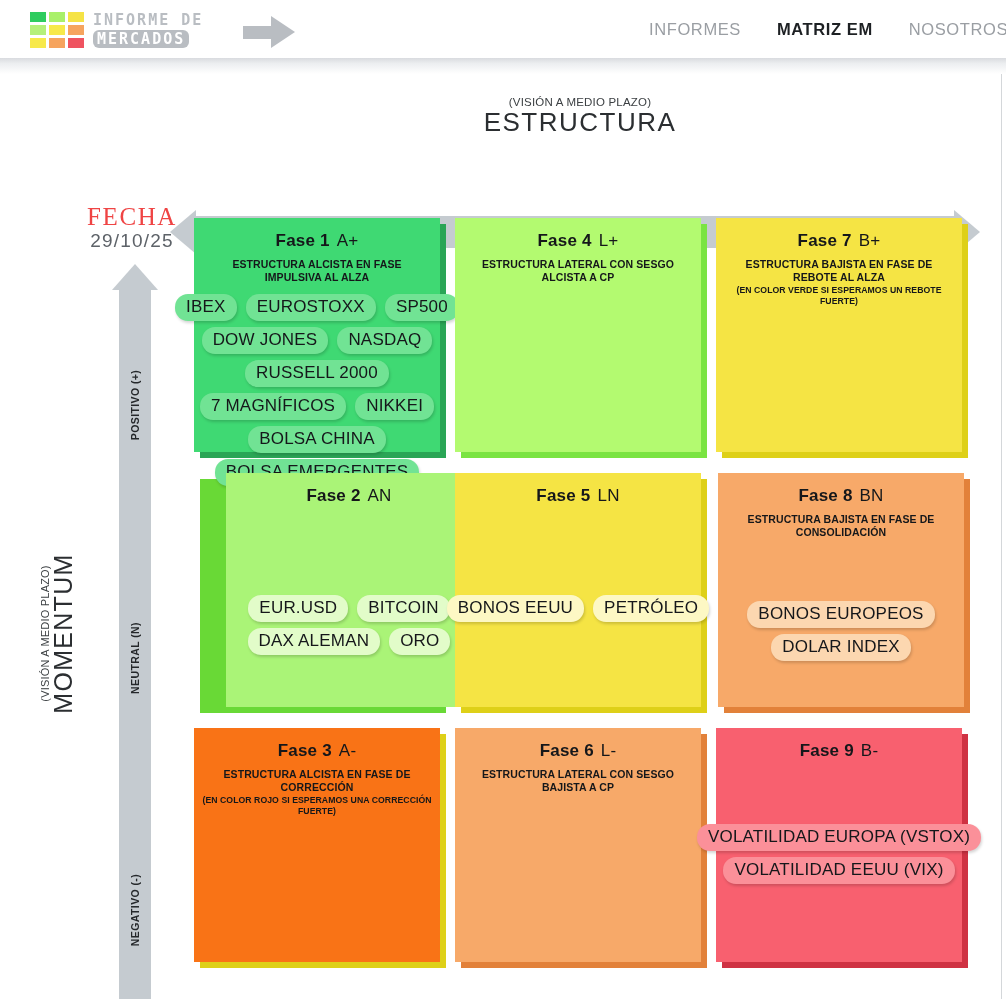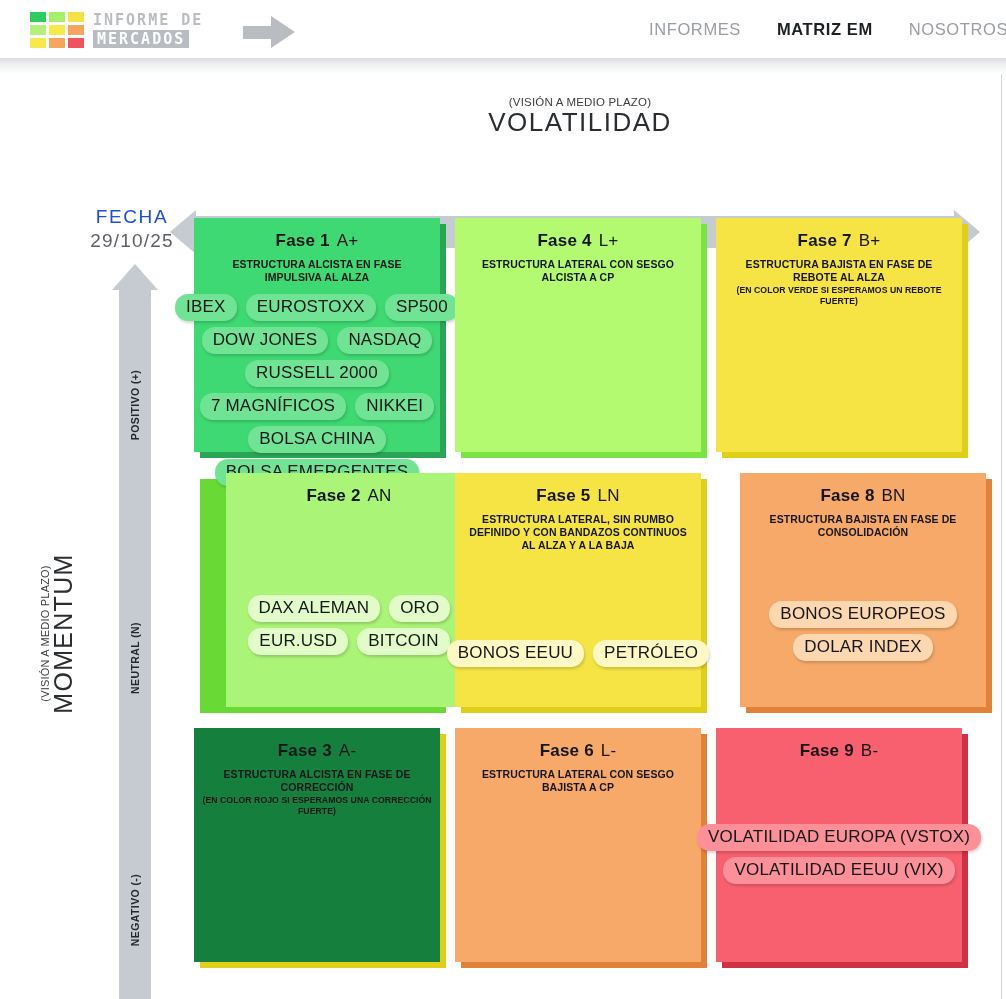--- a/index.html
+++ b/index.html
@@ -27,21 +27,21 @@
   #logo-grid i{ display:block; width:16px; height:10px; }
   #logo-word{ margin-left:9px; position:relative; }
   .logo-line1{
     font-family:"DejaVu Sans Mono", monospace;
     font-size:15px; letter-spacing:2px; color:#b9bdc2; font-weight:700;
     line-height:16px;
   }
   .logo-line2{
     font-family:"DejaVu Sans Mono", monospace;
     font-size:15px; letter-spacing:2px; color:#ffffff; font-weight:700;
-    background:#b9bdc2; padding:1px 4px; line-height:16px; display:inline-block; margin-top:2px;
+    background:#b9bdc2; padding:1px 4px; line-height:16px; display:inline-block; margin-top:2px;border-radius:6px;
   }
   #logo-arrow{
     position:absolute; left:178px; top:4px; width:0; height:0;
     border-top:16px solid transparent; border-bottom:16px solid transparent;
     border-left:24px solid #b9bdc2;
   }
   #logo-arrow-tail{ position:absolute; left:150px; top:14px; width:34px; height:13px; background:#b9bdc2; }
 
   #site-nav{ position:absolute; right:-12px; top:0; height:58px; display:flex; align-items:center; gap:36px; padding-right:10px; }
   .nav-item{
@@ -77,21 +77,21 @@
     border-top:22px solid transparent; border-bottom:22px solid transparent;
     border-left:26px solid #c5cbd0;
   }
   .h-label{
     position:absolute; top:12px; font-size:11px; font-weight:700; color:#25282b; letter-spacing:0.3px;
     text-align:center; width:200px;
   }
 
   
   #fecha{ position:absolute; left:84px; top:131px; width:96px; text-align:center; }
-  #fecha .l1{ font-size:19px; color:#1d4ed8; letter-spacing:1.6px; line-height:24px; }
+  #fecha .l1{ font-size:25px; color:#ef4444; letter-spacing:1.6px; line-height:24px;font-family:Liberation Serif, serif; }
   #fecha .l2{ font-size:19px; color:#5d6268; letter-spacing:1.2px; line-height:24px; }
 
   
   #v-arrow{ position:absolute; left:112px; top:190px; width:46px; height:790px; }
   #v-arrow .bar{ position:absolute; left:7px; top:24px; width:32px; height:742px; background:#c5cbd0; }
   #v-arrow .head-t{
     position:absolute; left:0; top:0; width:0; height:0;
     border-left:23px solid transparent; border-right:23px solid transparent;
     border-bottom:26px solid #c5cbd0;
   }
@@ -172,21 +172,21 @@
         <div class="nav-item active">MATRIZ EM</div>
         <div class="nav-item">NOSOTROS</div>
       </nav>
   </div>
   <div id="header-shadow"></div>
 
   <div id="body-area">
 
     <div id="estructura-block">
       <div id="estructura-sub">(VISIÓN A MEDIO PLAZO)</div>
-      <div id="estructura-title">VOLATILIDAD</div>
+      <div id="estructura-title">ESTRUCTURA</div>
     </div>
 
     <div id="fecha">
       <div class="l1">FECHA</div>
       <div class="l2">29/10/25</div>
     </div>
 
     <div id="h-arrow">
       <div class="head-l"></div>
       <div class="bar"></div>
@@ -260,66 +260,65 @@
         </div>
         <div class="cell" style="left: 0px; top: 255px;">
           <div class="card-shadow" style="background: rgb(105, 217, 54);"></div>
           <div class="card" style="background: rgb(170, 244, 119); margin-left: 32px;">
             <div class="card-title"><b>Fase 2</b><span class="code">AN</span></div>
             <div class="tags">
               <div class="tag-row" style="height: 20px; margin-bottom: 6px;"></div>
               <div class="tag-row" style="height: 20px; margin-bottom: 6px;"></div>
               <div class="tag-row" style="height: 20px; margin-bottom: 6px;"></div>
               <div class="tag-row">
+                <span class="tag" style="background: rgb(226, 252, 201);">EUR.USD</span>
+                <span class="tag" style="background: rgb(226, 252, 201);">BITCOIN</span>
+              </div>
+              <div class="tag-row">
                 <span class="tag" style="background: rgb(226, 252, 201);">DAX ALEMAN</span>
                 <span class="tag" style="background: rgb(226, 252, 201);">ORO</span>
-              </div>
-              <div class="tag-row">
-                <span class="tag" style="background: rgb(226, 252, 201);">EUR.USD</span>
-                <span class="tag" style="background: rgb(226, 252, 201);">BITCOIN</span>
               </div>
             </div>
           </div>
         </div>
         <div class="cell" style="left: 261px; top: 255px;">
           <div class="card-shadow" style="background: rgb(222, 208, 24);"></div>
           <div class="card" style="background: rgb(245, 228, 68);">
             <div class="card-title"><b>Fase 5</b><span class="code">LN</span></div>
-            <div class="card-desc">ESTRUCTURA LATERAL, SIN RUMBO DEFINIDO Y CON BANDAZOS CONTINUOS AL ALZA Y A LA BAJA</div>
             <div class="tags">
               <div class="tag-row" style="height: 20px; margin-bottom: 6px;"></div>
               <div class="tag-row" style="height: 20px; margin-bottom: 6px;"></div>
               <div class="tag-row" style="height: 20px; margin-bottom: 6px;"></div>
               <div class="tag-row">
                 <span class="tag" style="background: rgb(253, 248, 196);">BONOS EEUU</span>
                 <span class="tag" style="background: rgb(253, 248, 196);">PETRÓLEO</span>
               </div>
             </div>
           </div>
         </div>
-        <div class="cell" style="left: 546px; top: 255px;">
+        <div class="cell" style="left: 524px; top: 255px;">
           <div class="card-shadow" style="background: rgb(226, 129, 58);"></div>
           <div class="card" style="background: rgb(247, 169, 105);">
             <div class="card-title"><b>Fase 8</b><span class="code">BN</span></div>
             <div class="card-desc">ESTRUCTURA BAJISTA EN FASE DE CONSOLIDACIÓN</div>
             <div class="tags">
               <div class="tag-row" style="height: 20px; margin-bottom: 6px;"></div>
               <div class="tag-row" style="height: 20px; margin-bottom: 6px;"></div>
               <div class="tag-row">
                 <span class="tag" style="background: rgb(252, 215, 176);">BONOS EUROPEOS</span>
               </div>
               <div class="tag-row">
                 <span class="tag" style="background: rgb(252, 215, 176);">DOLAR INDEX</span>
               </div>
             </div>
           </div>
         </div>
         <div class="cell" style="left: 0px; top: 510px;">
           <div class="card-shadow" style="background: rgb(222, 208, 24);"></div>
-          <div class="card" style="background: #15803d;">
+          <div class="card" style="background: #f97316;">
             <div class="card-title"><b>Fase 3</b><span class="code">A-</span></div>
             <div class="card-desc">ESTRUCTURA ALCISTA EN FASE DE CORRECCIÓN</div>
             <div class="card-note">(EN COLOR ROJO SI ESPERAMOS UNA CORRECCIÓN FUERTE)</div>
             <div class="tags"></div>
           </div>
         </div>
         <div class="cell" style="left: 261px; top: 510px;">
           <div class="card-shadow" style="background: rgb(226, 129, 58);"></div>
           <div class="card" style="background: rgb(247, 169, 105);">
             <div class="card-title"><b>Fase 6</b><span class="code">L-</span></div>

